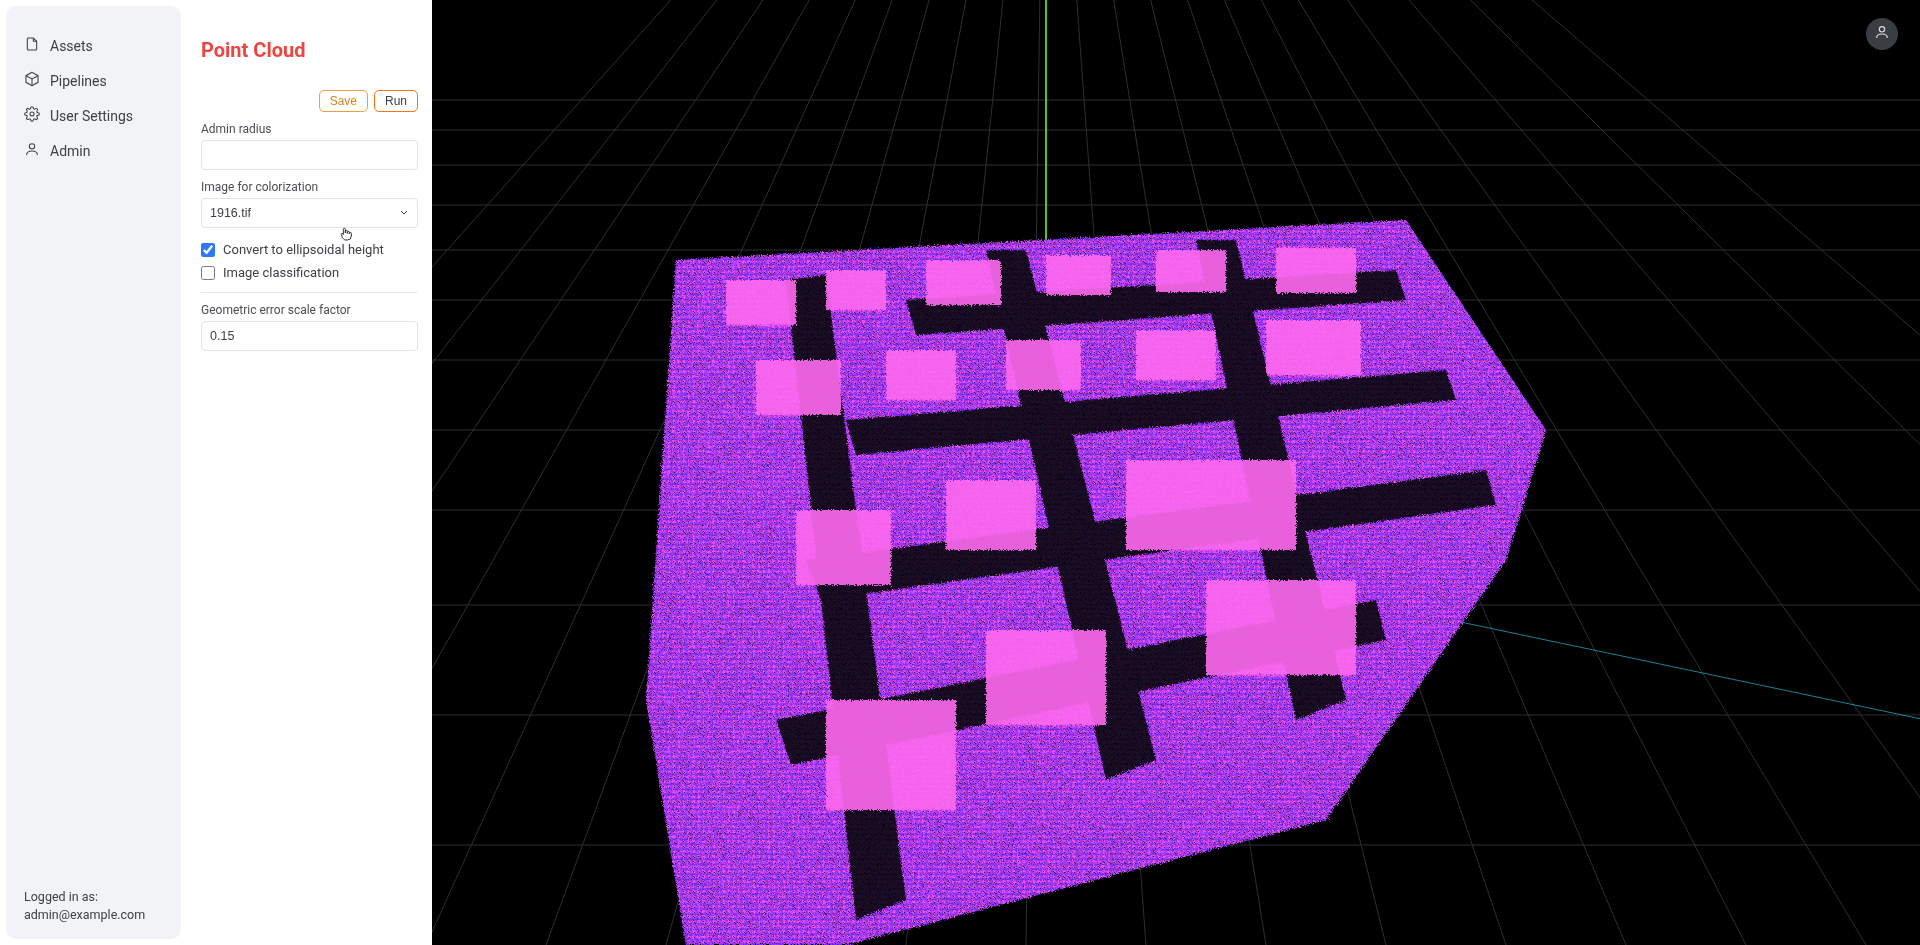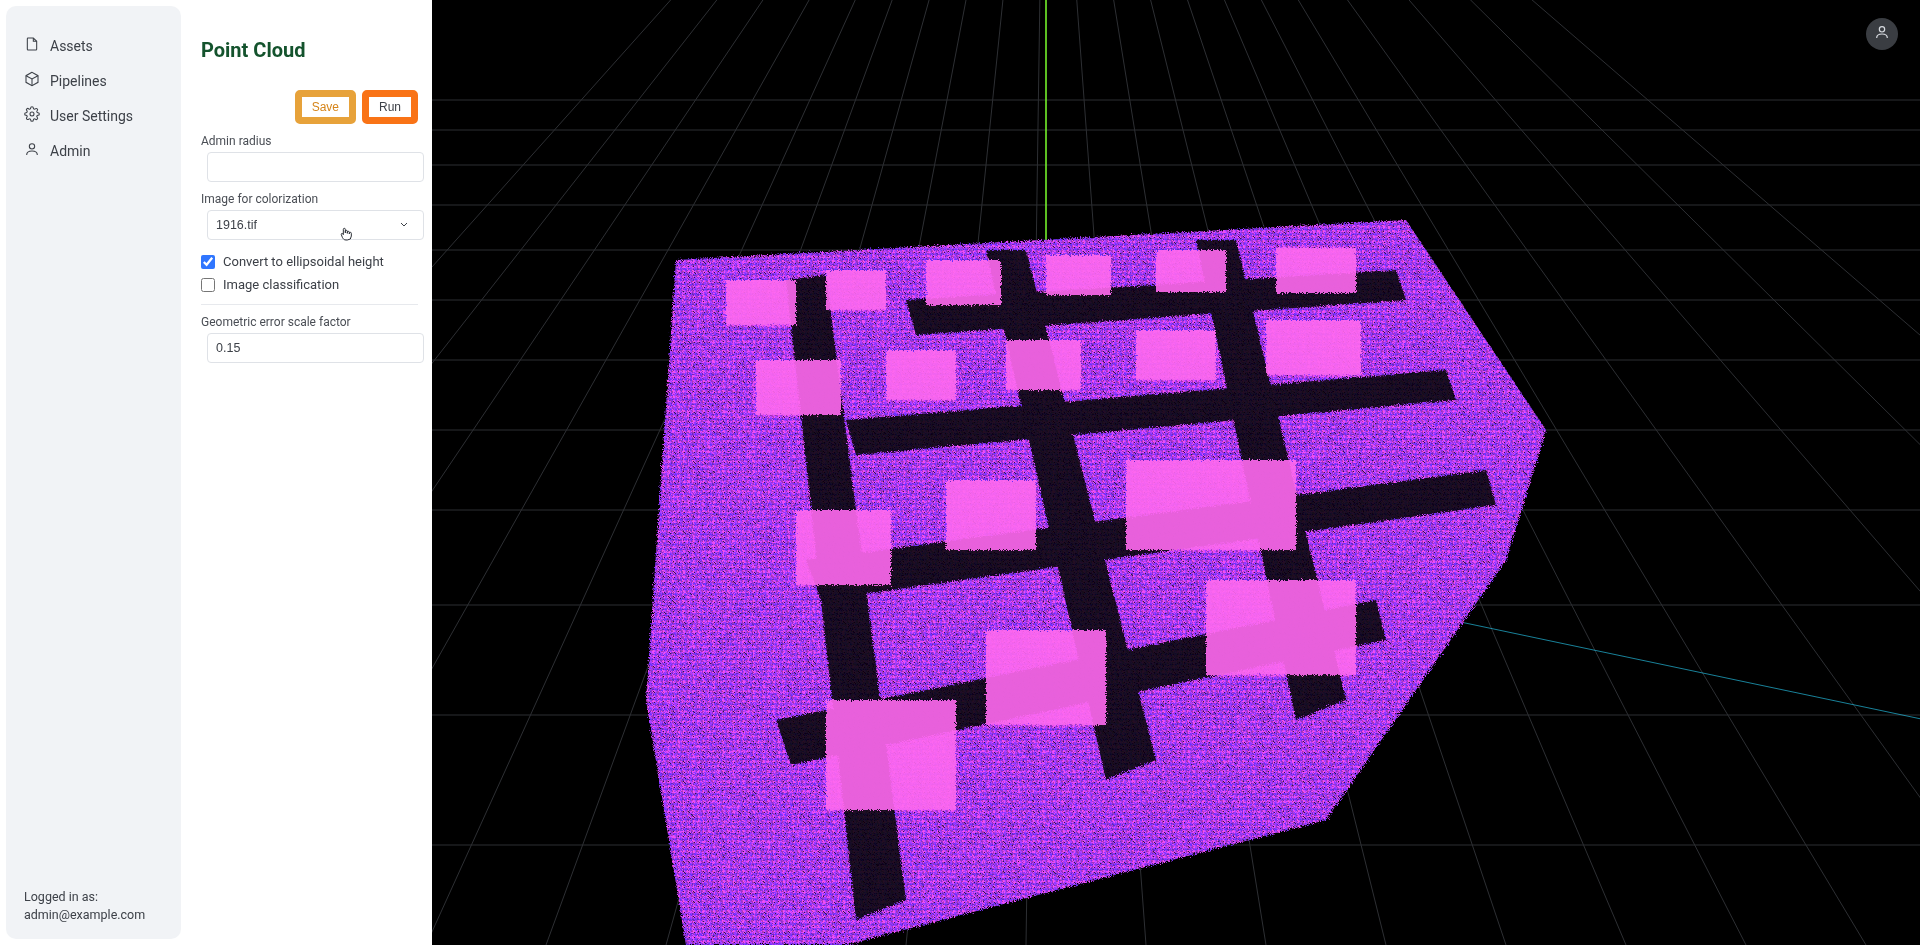--- a/index.html
+++ b/index.html
@@ -34,32 +34,32 @@
 
   
   .panel {
     width: 245px;
     padding: 38px 14px 0 14px;
     background: #fff;
   }
   .panel h1 {
     font-size: 20px;
     font-weight: 700;
-    color: #14532d;
+    color: #ef4444;
     margin-bottom: 28px;
   }
   .panel-actions {
     display: flex; justify-content: flex-end; gap: 6px;
     margin-bottom: 10px;
   }
   .btn {
     font-size: 12px;
     padding: 3px 10px;
     border-radius: 5px;
-    border: 7px solid #f97316;
+    border: 1px solid #f97316;
     background: #fff;
     color: #3d4148;
     cursor: pointer;
   }
   .btn-save {
     border-color: #e7a23a;
     color: #d6851a;
   }
   .form-group { margin-bottom: 10px; }
   .form-label {
@@ -70,21 +70,20 @@
   }
   .form-input, .form-select {
     width: 100%;
     height: 30px;
     border: 1px solid #dfe2e7;
     border-radius: 4px;
     padding: 0 8px;
     font-size: 12.5px;
     color: #3d4148;
     background: #fff;
-    margin-left: 6px;
   }
   .form-select {
     appearance: none;
     position: relative;
   }
   .select-wrap { position: relative; }
   .select-wrap .chev {
     position: absolute; right: 8px; top: 50%; transform: translateY(-50%);
     pointer-events: none;
   }

